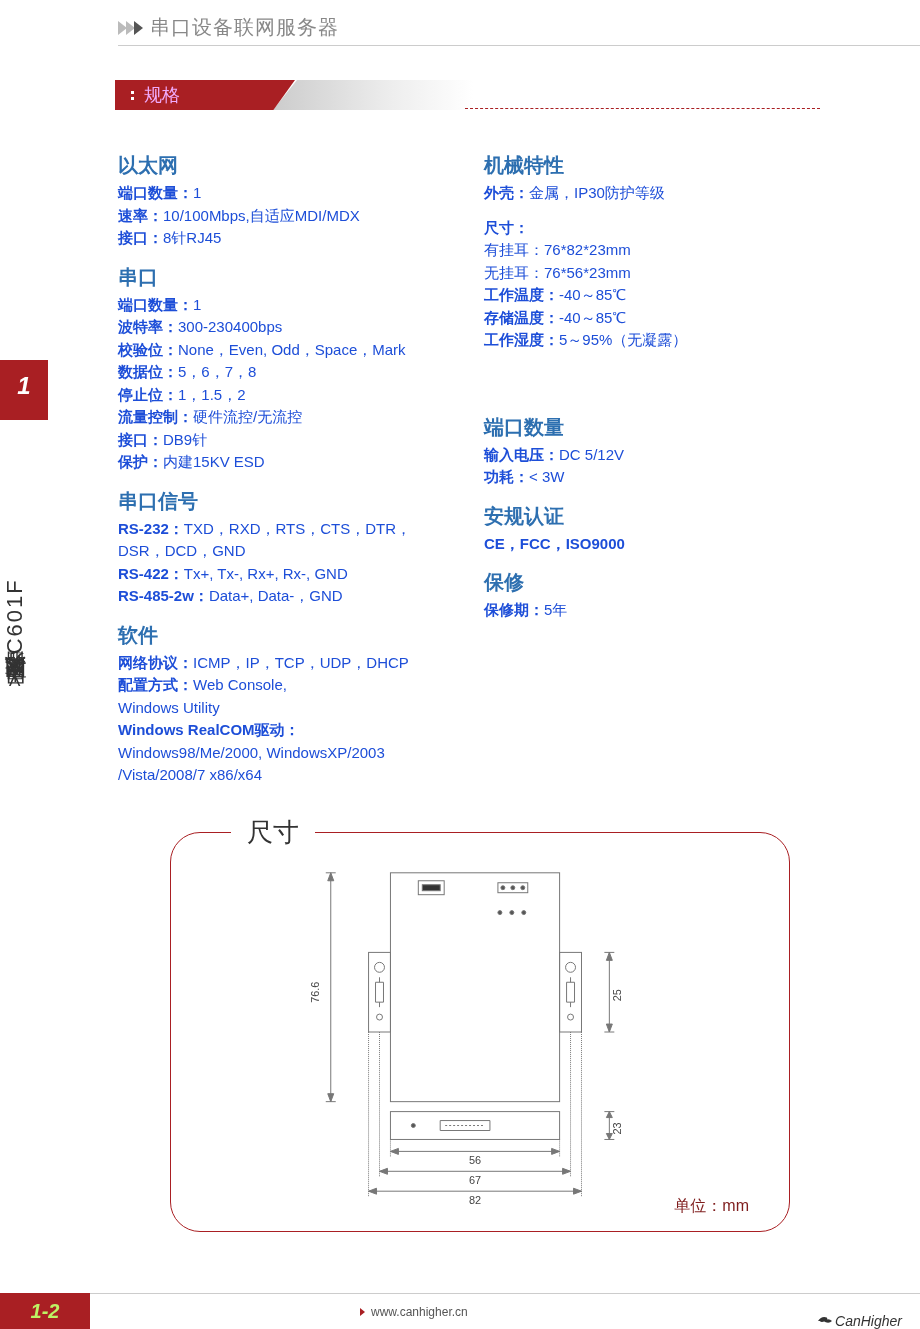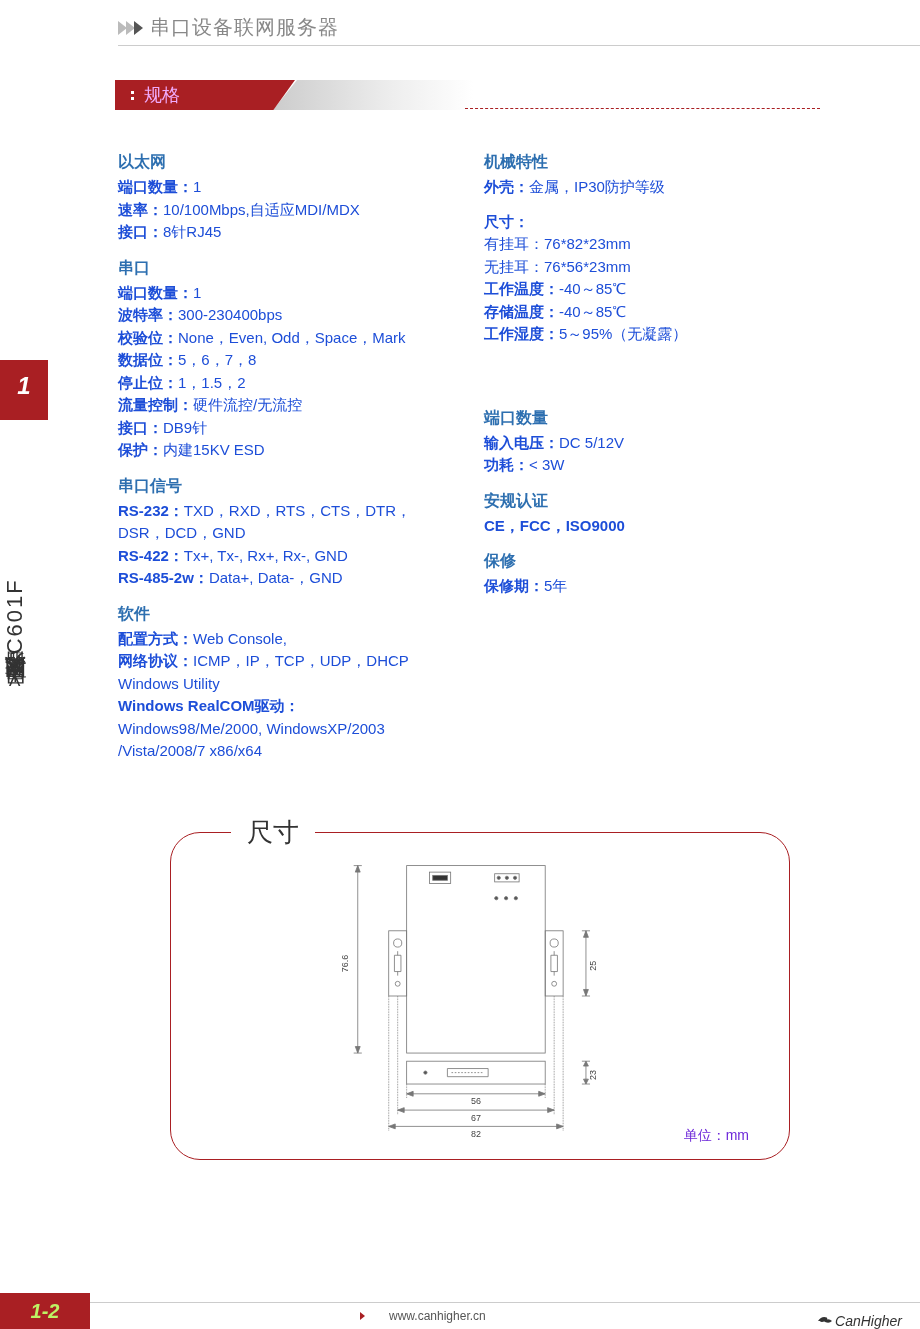--- a/index.html
+++ b/index.html
@@ -14,39 +14,39 @@
   .section-swoosh { position: absolute; top: 80px; left: 115px; right: 100px; }
   .spec-banner { position: relative; height: 36px; }
   .spec-banner .red-part { position: absolute; left: 0; top: 0; height: 30px; width: 180px; background: #a91f23; color: #f0abfc; display: flex; align-items: center; padding-left: 16px; font-size: 18px; clip-path: polygon(0 0, 100% 0, 88% 100%, 0 100%); }
   .spec-banner .grey-part { position: absolute; left: 158px; top: 0; height: 30px; width: 200px; background: linear-gradient(to right, #ccc, #eee 60%, #fff); clip-path: polygon(12% 0, 100% 0, 100% 100%, 0 100%); }
   .spec-banner .dashed { position: absolute; left: 350px; right: 0; top: 28px; border-bottom: 1px dashed #a91f23; }
   .spec-banner .dots { color: #fff; margin-right: 10px; font-size: 10px; line-height: 0.5; display: inline-flex; flex-direction: column; gap: 3px; }
   .spec-banner .dots span { display: block; width: 3px; height: 3px; background: #fff; }
   
   .content-area { position: absolute; top: 150px; left: 118px; right: 100px; display: flex; gap: 30px; font-size: 15px; line-height: 1.5; }
   .col { flex: 1; }
-  .col h5 { color: #2d6fb0; font-weight: 600; font-size: 16px; margin-top: 12px; margin-bottom: 2px; }
+  .col h5 { color: #2d6fb0; font-weight: 600; font-size: 20px; margin-top: 12px; margin-bottom: 2px; }
   .col h5:first-child { margin-top: 0; }
   .spec-line { color: #1d4ed8; }
   .spec-label { font-weight: 700; }
   .col .plain { font-weight: 400; }
   
   .left-sidebar { position: absolute; left: 0; top: 360px; width: 48px; height: 530px; }
   .left-sidebar .red-box { position: absolute; top: 0; left: 0; width: 48px; height: 60px; background: #a91f23; }
   .left-sidebar .num { position: absolute; top: 12px; left: 0; width: 48px; text-align: center; color: #fff; font-size: 24px; font-weight: bold; font-style: italic; }
   .left-sidebar .vtext { position: absolute; top: 70px; left: 0; width: 48px; height: 420px; writing-mode: vertical-rl; transform: rotate(180deg); font-size: 22px; color: #333; text-align: center; letter-spacing: 2px; }
   
-  .diagram-box { position: absolute; top: 832px; left: 170px; width: 620px; height: 328px; border: 1px solid #a91f23; border-radius: 30px; }
+  .diagram-box { position: absolute; top: 832px; left: 170px; width: 620px; height: 400px; border: 1px solid #a91f23; border-radius: 30px; }
   .diag-title-float { position: absolute; top: -18px; left: 60px; background: #fff; padding: 0 16px; font-size: 26px; color: #333; }
   .diag-svg { width: 100%; height: 100%; }
-  .diag-unit { position: absolute; right: 40px; bottom: 14px; font-size: 14px; color: #6d28d9; }
+  .diag-unit { position: absolute; right: 40px; bottom: 14px; font-size: 16px; color: #7f1d1d; }
   
   .footer { position: absolute; bottom: 0; left: 0; right: 0; height: 44px; display: flex; align-items: flex-end; }
   .page-box { width: 90px; height: 36px; background: #a91f23; color: #bef264; display: flex; align-items: center; justify-content: center; font-size: 20px; font-weight: bold; font-style: italic; }
-  .page-line { flex: 1; display: flex; align-items: center; height: 27px; border-top: 1px solid #ccc; margin-top: 8px; padding-left: 270px; font-size: 12px; color: #555; gap: 18px; }
+  .page-line { flex: 1; display: flex; align-items: center; height: 36px; border-top: 1px solid #ccc; margin-top: 8px; padding-left: 270px; font-size: 12px; color: #555; }
   .page-line .tri { display:inline-block; width:0; height:0; border-top:4px solid transparent; border-bottom:4px solid transparent; border-left:5px solid #a91f23; margin-right:6px; }
   .brand { position: absolute; right: 18px; bottom: 0; font-size: 14px; font-style: italic; color: #333; display: flex; align-items: center; gap: 1px; }
   .brand-logo { width: 18px; height: 14px; }
 </style>
 </head>
 <body>
 
 <div class="top-header">
   <span class="chevrons">
     <span class="chev"></span>
@@ -86,22 +86,22 @@
     <div class="spec-line"><span class="spec-label">流量控制：</span><span>硬件流控/无流控</span></div>
     <div class="spec-line"><span class="spec-label">接口：</span><span>DB9针</span></div>
     <div class="spec-line"><span class="spec-label">保护：</span><span>内建15KV ESD</span></div>
 
     <h5>串口信号</h5>
     <div class="spec-line"><span class="spec-label">RS-232：</span><span>TXD，RXD，RTS，CTS，DTR，DSR，DCD，GND</span></div>
     <div class="spec-line"><span class="spec-label">RS-422：</span><span>Tx+, Tx-, Rx+, Rx-, GND</span></div>
     <div class="spec-line"><span class="spec-label">RS-485-2w：</span><span>Data+, Data-，GND</span></div>
 
     <h5>软件</h5>
+    <div class="spec-line"><span class="spec-label">网络协议：</span><span>ICMP，IP，TCP，UDP，DHCP</span></div>
     <div class="spec-line"><span class="spec-label">配置方式：</span><span>Web Console,</span></div>
-    <div class="spec-line"><span class="spec-label">网络协议：</span><span>ICMP，IP，TCP，UDP，DHCP</span></div>
     <div class="spec-line plain">Windows Utility</div>
     <div class="spec-line"><span class="spec-label">Windows RealCOM驱动：</span></div>
     <div class="spec-line plain">Windows98/Me/2000, WindowsXP/2003</div>
     <div class="spec-line plain">/Vista/2008/7 x86/x64</div>
   </div>
 
   <div class="col">
     <h5>机械特性</h5>
     <div class="spec-line"><span class="spec-label">外壳：</span><span>金属，IP30防护等级</span></div>
 

